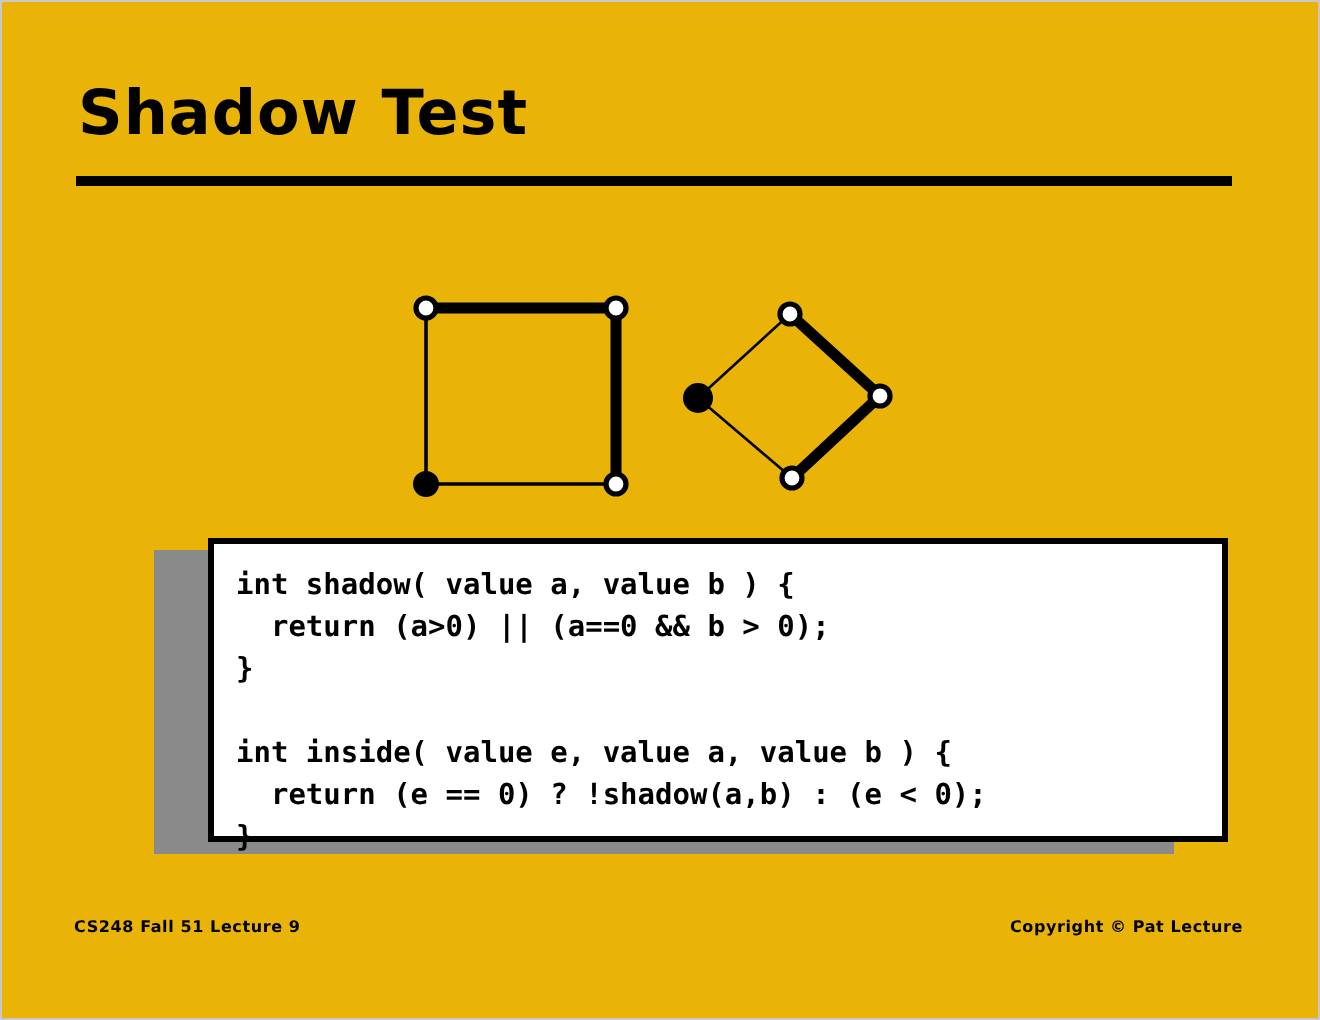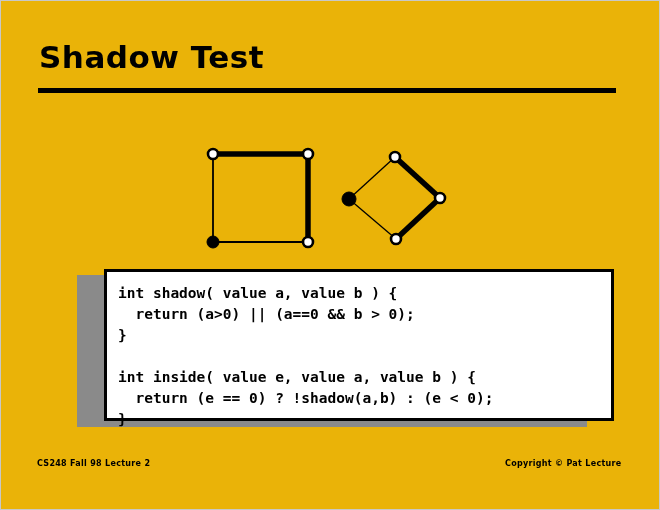--- a/index.html
+++ b/index.html
@@ -162,17 +162,17 @@
       <pre id="code-text">int shadow( value a, value b ) {
   return (a&gt;0) || (a==0 &amp;&amp; b &gt; 0);
 }
 
 int inside( value e, value a, value b ) {
   return (e == 0) ? !shadow(a,b) : (e &lt; 0);
 }</pre>
     </div>
   </div>
 
-  <div id="footer-left" class="footer-text">CS248 Fall 98 Lecture 2</div>
+  <div id="footer-left" class="footer-text">CS248 Fall 51 Lecture 9</div>
 
   <div id="footer-right" class="footer-text">Copyright © Pat Lecture</div>
 
 </div>
 
 </body></html>

